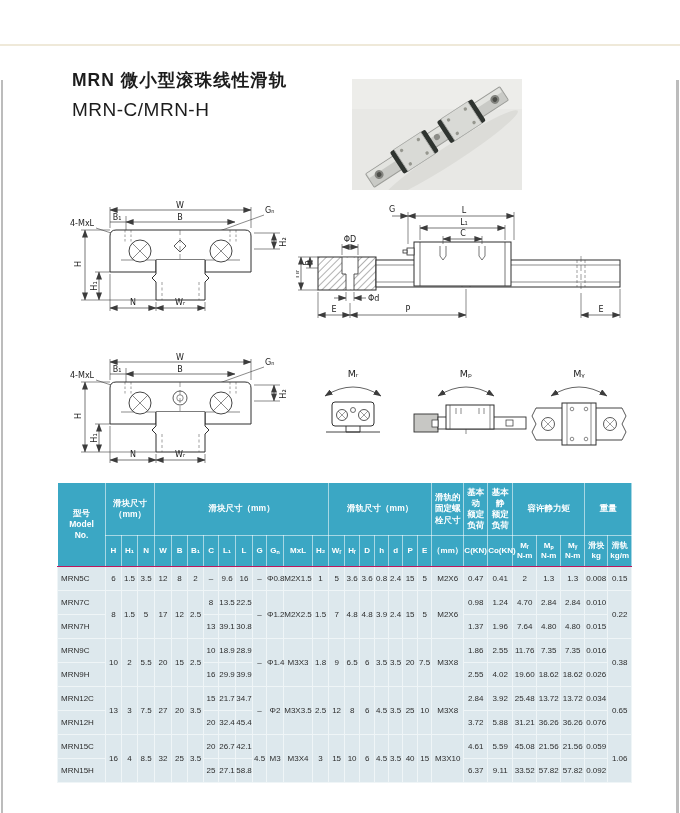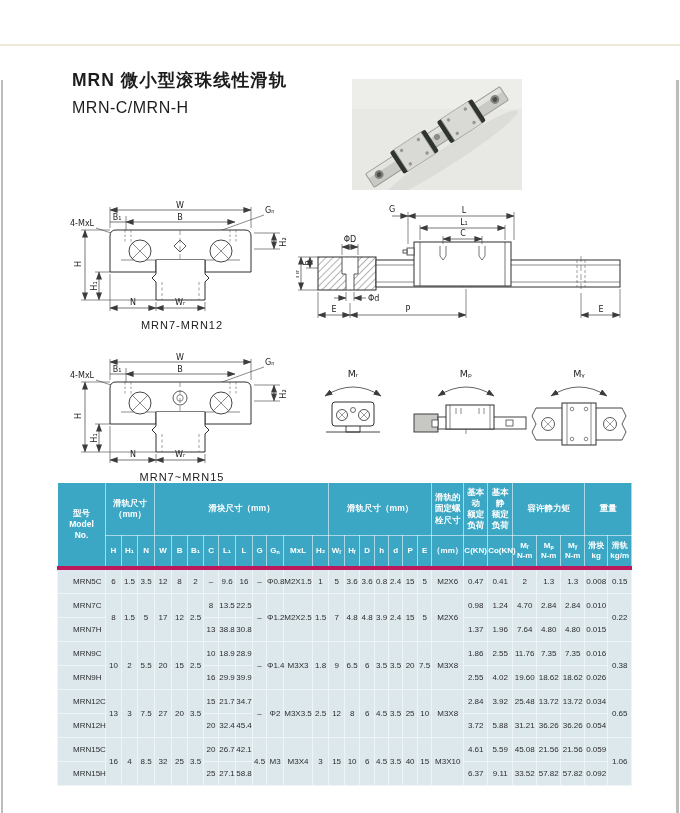--- a/index.html
+++ b/index.html
@@ -3,40 +3,40 @@
 <meta charset="utf-8">
 <style>
   html,body{margin:0;padding:0;background:#fff;}
   .page{position:relative;width:680px;height:813px;background:#ffffff;overflow:hidden;
         font-family:"Liberation Sans",sans-serif;color:#1c1c1c;margin-top:22px;}
   .edge-left{position:absolute;left:1px;top:58px;width:2px;height:755px;background:#6b6b6b;opacity:.45;}
   .edge-right{position:absolute;right:1px;top:58px;width:3px;height:755px;background:#6b6b6b;opacity:.45;}
   .top-rule{position:absolute;left:0;top:22px;width:680px;height:2px;background:#efe9d9;}
   .titleblock{position:absolute;left:72px;top:46px;}
   .title{font-size:17.5px;font-weight:bold;letter-spacing:1px;}
-  .subtitle{font-size:16px;letter-spacing:.5px;margin-top:7px;}
+  .subtitle{font-size:19px;letter-spacing:.5px;margin-top:7px;}
   .photo{position:absolute;left:352px;top:57px;width:170px;height:111px;}
   .cs1{position:absolute;left:68px;top:178px;width:228px;}
   .cs2{position:absolute;left:68px;top:330px;width:228px;}
   .sideview{position:absolute;left:296px;top:180px;width:332px;}
   .moments{position:absolute;left:296px;top:342px;width:332px;}
   .caption{text-align:center;font-size:11px;letter-spacing:1px;color:#222;margin-top:1px;}
   text.lab{font-family:"DejaVu Sans",sans-serif;font-size:8px;fill:#222;}
   text.lab9{font-family:"DejaVu Sans",sans-serif;font-size:9.5px;fill:#222;}
   
   .spec-wrap{position:absolute;left:57px;top:460px;}
   table{border-collapse:collapse;table-layout:fixed;width:566px;}
   th{background:#3ba7c4;color:#fff;border:1px solid rgba(255,255,255,.55);
      font-weight:bold;white-space:pre-line;line-height:1.3;text-align:center;vertical-align:middle;padding:0;}
   th.grp{font-size:8.5px;height:52px;}
   tr.sub th{height:30px;font-size:8px;}
-  thead tr.sub th, thead th[rowspan]{border-bottom:4px solid #be185d;}
+  thead tr.sub th, thead th[rowspan]{border-bottom:1px solid #be185d;}
   td{background:#dde8ed;border:1px solid #eff5f7;text-align:center;vertical-align:middle;
      height:23px;padding:0;font-size:8px;color:#2d2d2d;}
-  td:first-child{text-align:left;padding-left:15px;}
+  td:first-child{text-align:left;padding-left:3px;}
 </style>
 </head>
 <body>
 
 <div class="page">
   <div class="top-rule"></div>
   <div class="edge-left"></div>
   <div class="edge-right"></div>
 
   <svg width="0" height="0" style="position:absolute" aria-hidden="true">
@@ -141,21 +141,20 @@
       <text class="lab" x="27" y="88" text-anchor="middle" font-size="7" transform="rotate(-90 27 86)">H₁</text>
 
       <line x1="42" y1="74" x2="42" y2="111" stroke="#3c3c3c" stroke-width="0.6"></line>
       <line x1="88" y1="102" x2="88" y2="111" stroke="#3c3c3c" stroke-width="0.6"></line>
       <line x1="137" y1="102" x2="137" y2="111" stroke="#3c3c3c" stroke-width="0.6"></line>
       <line x1="42" y1="108" x2="88" y2="108" stroke="#3c3c3c" stroke-width="0.7" marker-start="url(#ar)" marker-end="url(#ar)"></line>
       <line x1="88" y1="108" x2="137" y2="108" stroke="#3c3c3c" stroke-width="0.7" marker-start="url(#ar)" marker-end="url(#ar)"></line>
       <text class="lab" x="65" y="105" text-anchor="middle">N</text>
       <text class="lab" x="112" y="105" text-anchor="middle">Wᵣ</text>
     </svg>
-    <div class="caption">MRN7-MRN12</div>
   </div>
 
   <div class="cs2">
     <svg viewBox="0 0 228 114" width="228" height="114">
       <line x1="42" y1="28" x2="42" y2="7" stroke="#3c3c3c" stroke-width="0.6"></line>
       <line x1="183" y1="28" x2="183" y2="7" stroke="#3c3c3c" stroke-width="0.6"></line>
       <line x1="42" y1="10" x2="183" y2="10" stroke="#3c3c3c" stroke-width="0.7" marker-start="url(#ar)" marker-end="url(#ar)"></line>
       <text class="lab" x="112" y="8" text-anchor="middle">W</text>
       <line x1="58" y1="22" x2="167" y2="22" stroke="#3c3c3c" stroke-width="0.7" marker-start="url(#ar)" marker-end="url(#ar)"></line>
       <text class="lab" x="112" y="20" text-anchor="middle">B</text>
@@ -197,21 +196,20 @@
       <line x1="31" y1="72" x2="31" y2="100" stroke="#3c3c3c" stroke-width="0.7" marker-start="url(#ar)" marker-end="url(#ar)"></line>
       <text class="lab" x="27" y="88" text-anchor="middle" font-size="7" transform="rotate(-90 27 86)">H₁</text>
       <line x1="42" y1="74" x2="42" y2="111" stroke="#3c3c3c" stroke-width="0.6"></line>
       <line x1="88" y1="102" x2="88" y2="111" stroke="#3c3c3c" stroke-width="0.6"></line>
       <line x1="137" y1="102" x2="137" y2="111" stroke="#3c3c3c" stroke-width="0.6"></line>
       <line x1="42" y1="108" x2="88" y2="108" stroke="#3c3c3c" stroke-width="0.7" marker-start="url(#ar)" marker-end="url(#ar)"></line>
       <line x1="88" y1="108" x2="137" y2="108" stroke="#3c3c3c" stroke-width="0.7" marker-start="url(#ar)" marker-end="url(#ar)"></line>
       <text class="lab" x="65" y="105" text-anchor="middle">N</text>
       <text class="lab" x="112" y="105" text-anchor="middle">Wᵣ</text>
     </svg>
-    <div class="caption">MRN7~MRN15</div>
   </div>
 
   <svg class="sideview" viewBox="0 0 332 122" width="332" height="122">
 
     <rect x="22" y="55" width="58" height="33" fill="url(#hatch)" stroke="#2f2f2f" stroke-width="1"></rect>
     <rect x="46" y="55.8" width="16" height="16.2" fill="#fff"></rect>
     <rect x="50" y="72" width="8" height="15.2" fill="#fff"></rect>
     <line x1="46" y1="55" x2="46" y2="72" stroke="#2f2f2f" stroke-width="0.8"></line>
     <line x1="62" y1="55" x2="62" y2="72" stroke="#2f2f2f" stroke-width="0.8"></line>
     <line x1="46" y1="72" x2="50" y2="72" stroke="#2f2f2f" stroke-width="0.8"></line>
@@ -368,21 +366,21 @@
           <col style="width: 24px;">
           <col style="width: 24px;">
           <col style="width: 23px;">
           <col style="width: 24px;">
         </colgroup>
       <thead>
         <tr>
           <th class="grp" rowspan="2">型号
 Model
 No.</th>
-          <th class="grp" colspan="3">滑轨尺寸
+          <th class="grp" colspan="3">滑块尺寸
 （mm）</th>
           <th class="grp" colspan="10">滑块尺寸（mm）</th>
           <th class="grp" colspan="7">滑轨尺寸（mm）</th>
           <th class="grp">滑轨的
 固定螺
 栓尺寸</th>
           <th class="grp">基本
 动
 额定
 负荷</th>
@@ -488,21 +486,21 @@
             <td>1.24</td>
             <td>4.70</td>
             <td>2.84</td>
             <td>2.84</td>
             <td>0.010</td>
             <td rowspan="2">0.22</td>
           </tr>
           <tr>
             <td>MRN7H</td>
             <td>13</td>
-            <td>38.8</td>
+            <td>39.1</td>
             <td>30.8</td>
             <td>1.37</td>
             <td>1.96</td>
             <td>7.64</td>
             <td>4.80</td>
             <td>4.80</td>
             <td>0.015</td>
           </tr>
           <tr>
             <td>MRN9C</td>
@@ -581,21 +579,21 @@
           <tr>
             <td>MRN12H</td>
             <td>20</td>
             <td>32.4</td>
             <td>45.4</td>
             <td>3.72</td>
             <td>5.88</td>
             <td>31.21</td>
             <td>36.26</td>
             <td>36.26</td>
-            <td>0.054</td>
+            <td>0.076</td>
           </tr>
           <tr>
             <td>MRN15C</td>
             <td rowspan="2">16</td>
             <td rowspan="2">4</td>
             <td rowspan="2">8.5</td>
             <td rowspan="2">32</td>
             <td rowspan="2">25</td>
             <td rowspan="2">3.5</td>
             <td>20</td>

